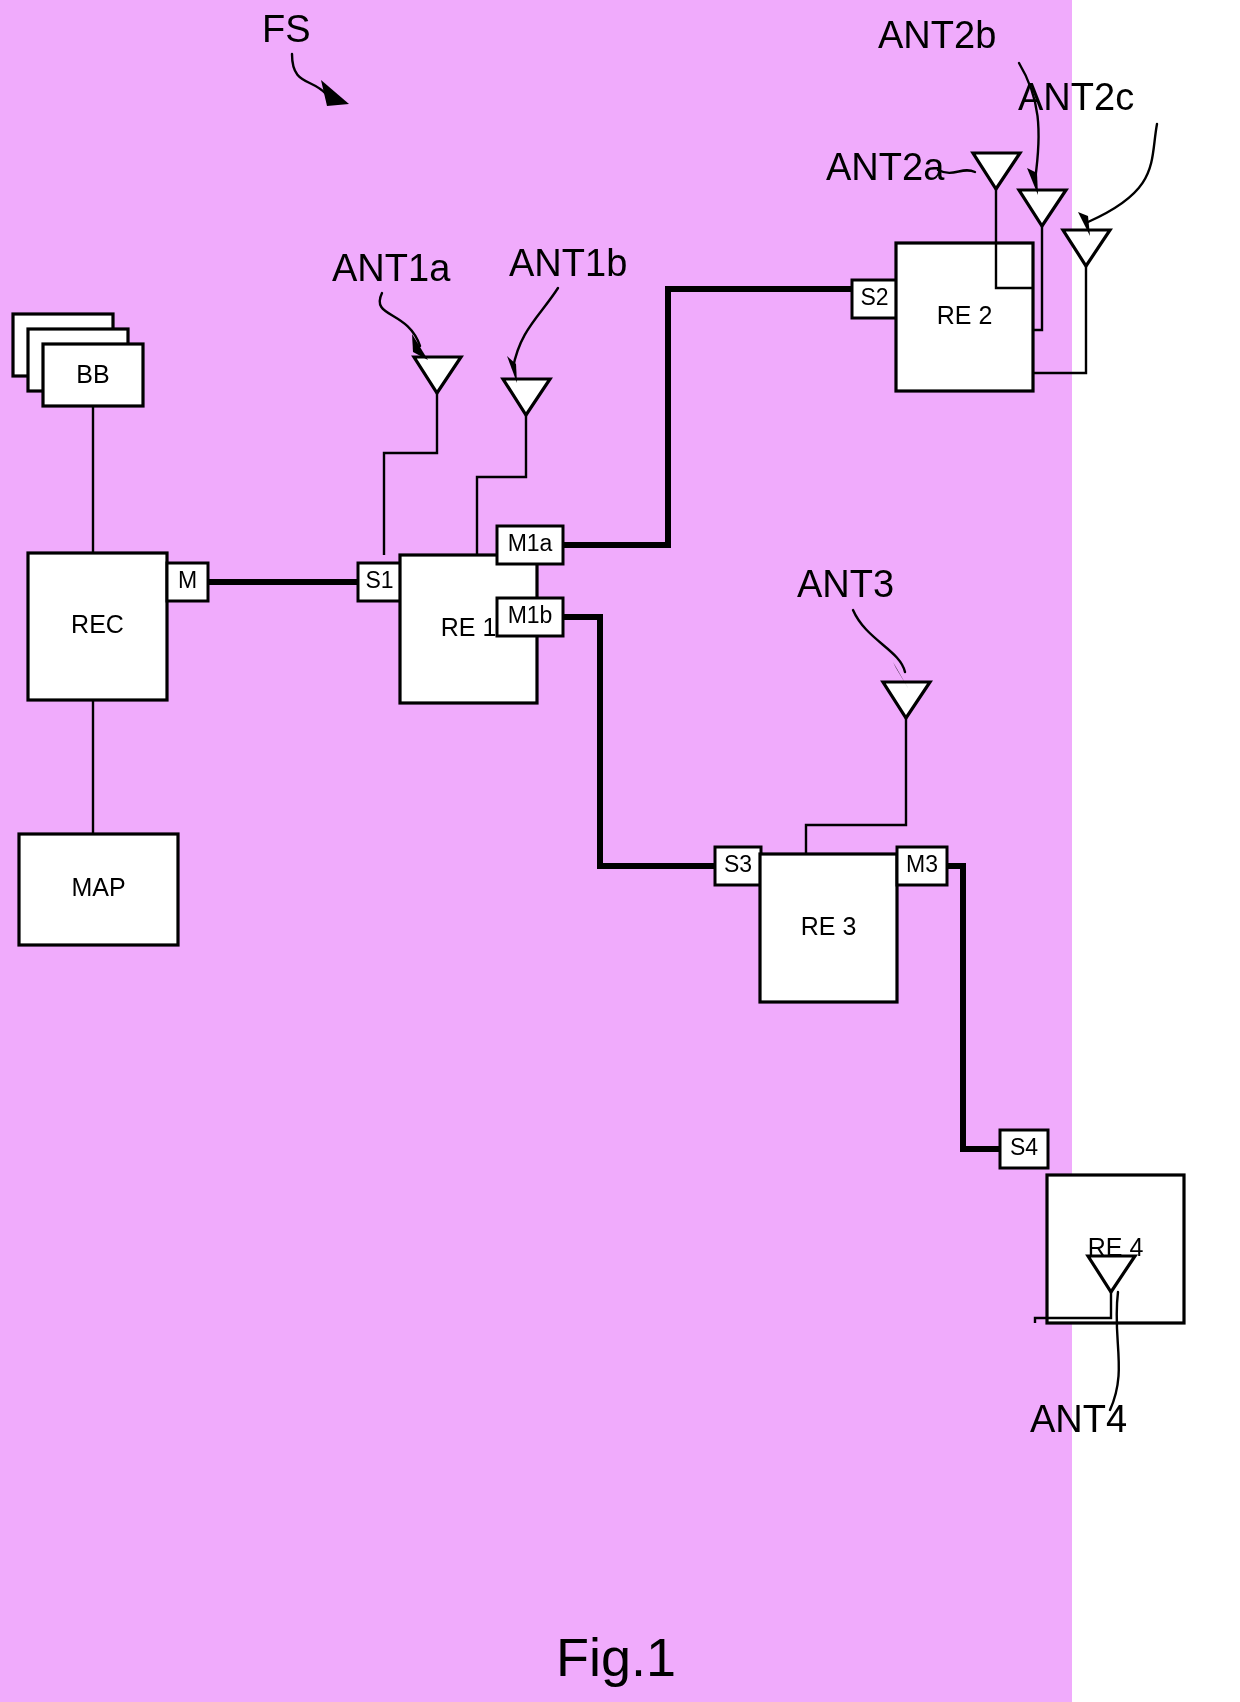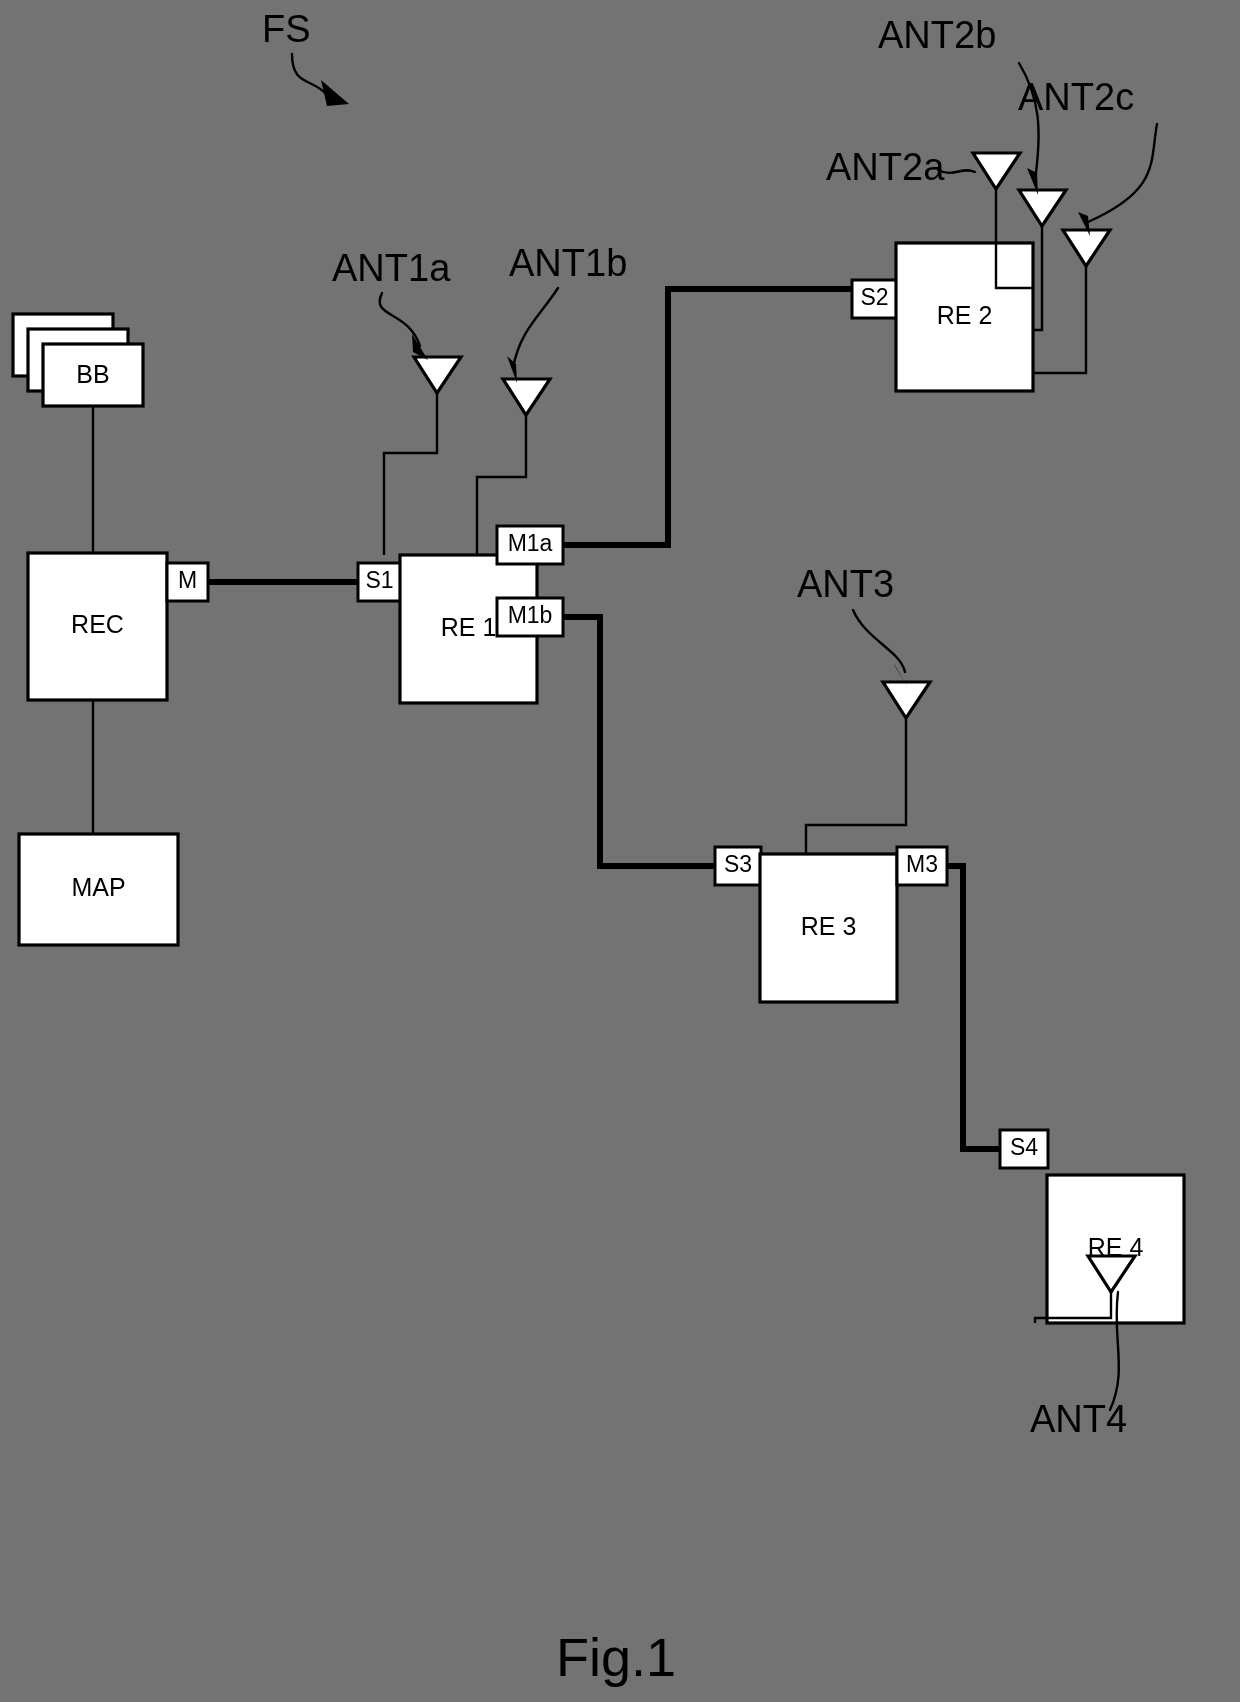--- a/index.html
+++ b/index.html
@@ -9,23 +9,23 @@
     background: #ffffff;
   }
   body {
     width: 1240px;
     height: 1702px;
     font-family: "Liberation Sans", sans-serif;
     overflow: hidden;
   }
   #figure-root {
     position: relative;
-    width: 1240px;
+    width: 1072px;
     height: 1702px;
-    background: #737373;
+    background: #f0abfc;
   }
   svg#diagram {
     display: block;
     width: 1240px;
     height: 1702px;
   }
   .unit-box {
     fill: #ffffff;
     stroke: #000000;
     stroke-width: 3.2;

